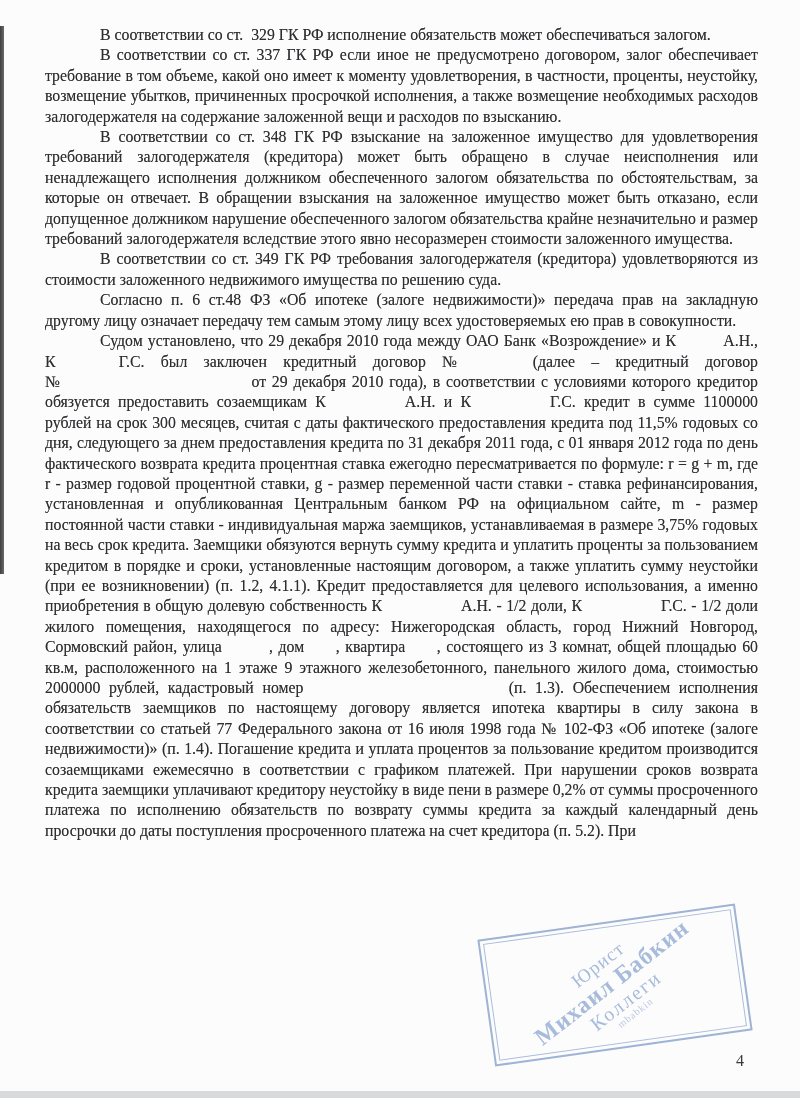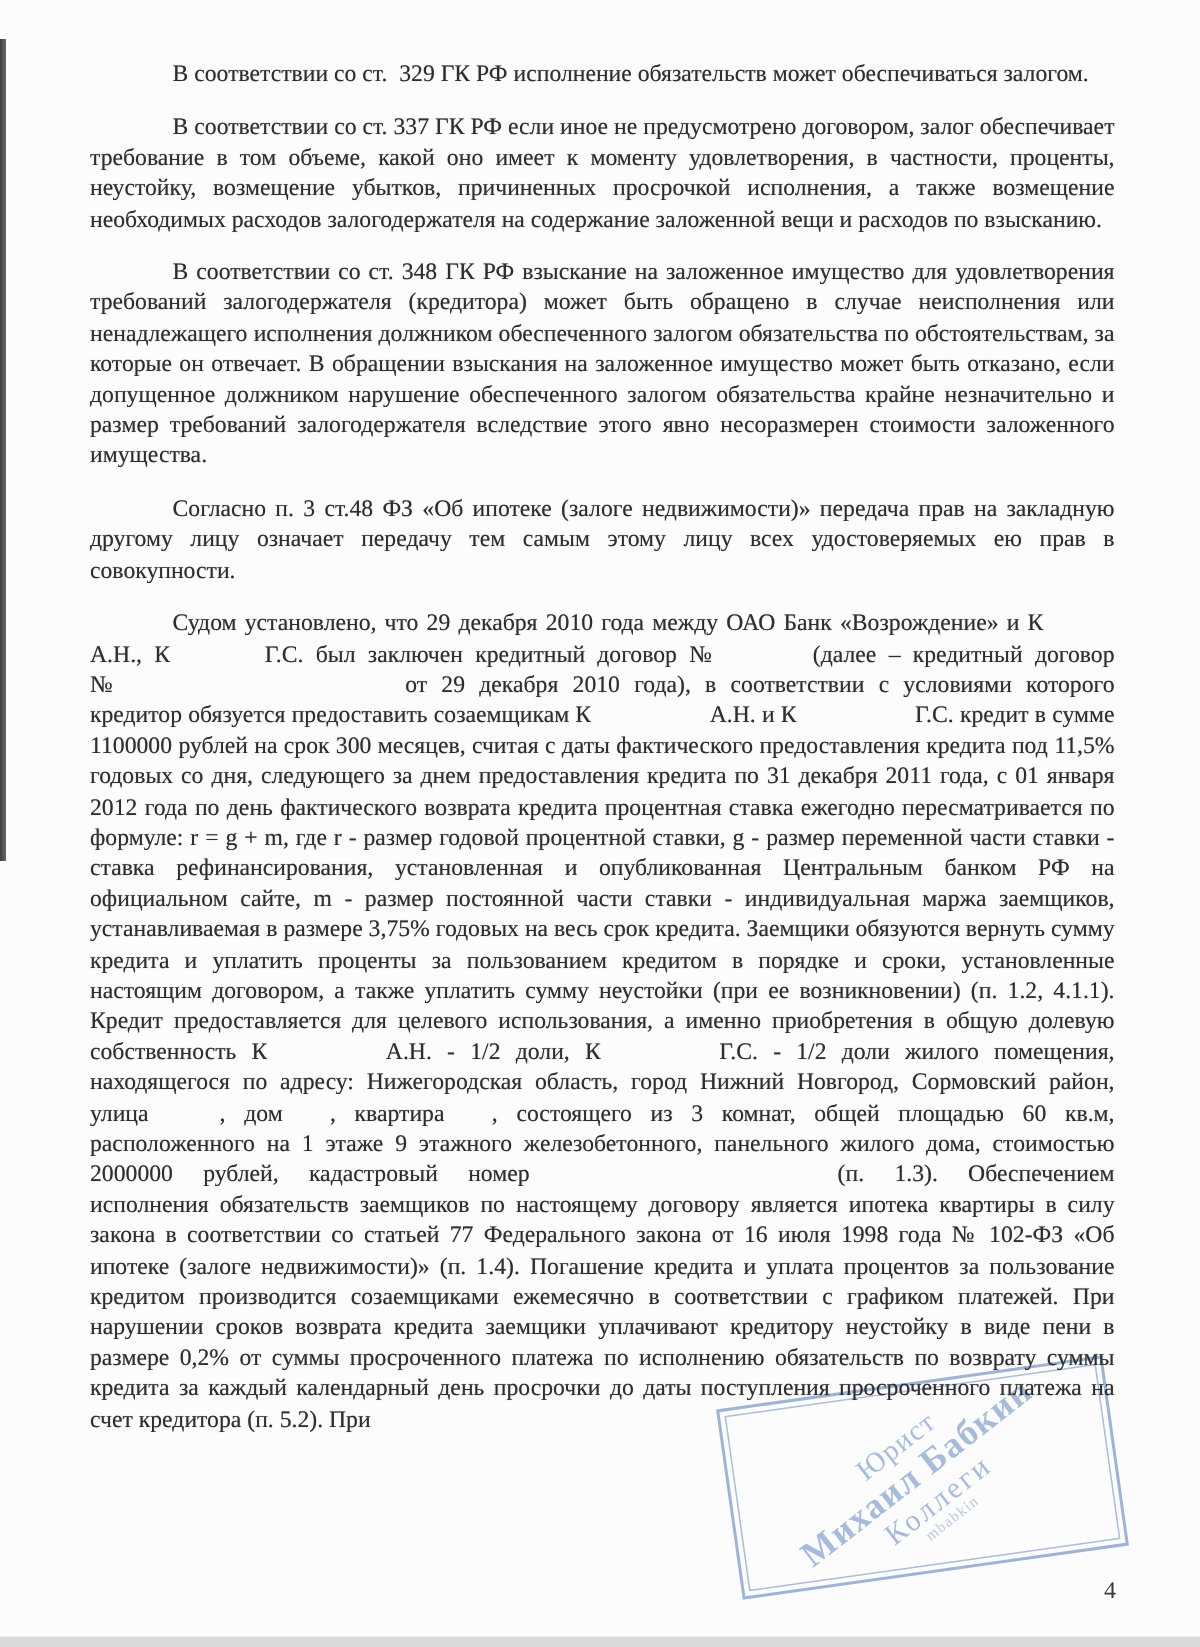--- a/index.html
+++ b/index.html
@@ -28,21 +28,21 @@
     background: #d9dadc;
   }
   .doc {
     position: absolute; left: 45px; top: 25px; width: 713px;
     font-size: 15.8px; line-height: 20.4px;
     color: #2e2e31;
     text-align: justify;
     text-shadow: 0 0 0.6px rgba(45,45,50,0.55);
     z-index: 2;
   }
-  .doc p { margin: 15px; text-indent: 55px; }
+  .doc p { margin: 0; text-indent: 55px; }
   .page-number {
     position: absolute; left: 736px; top: 1052px;
     font-size: 16px; color: #3a3a3e;
     z-index: 2;
   }
   
   .stamp {
     position: absolute; left: 485px; top: 921px;
     width: 260px; height: 128px;
     transform: rotate(-8deg);
@@ -87,21 +87,22 @@
       <span class="stamp-line-2">Михаил Бабкин</span>
       <span class="stamp-line-3">Коллеги</span>
       <span class="stamp-line-4">mbabkin</span>
     </div>
   </div>
 
   <div class="doc">
     <p>В соответствии со ст. 329 ГК РФ исполнение обязательств может обеспечиваться залогом.</p>
     <p>В соответствии со ст. 337 ГК РФ если иное не предусмотрено договором, залог обеспечивает требование в том объеме, какой оно имеет к моменту удовлетворения, в частности, проценты, неустойку, возмещение убытков, причиненных просрочкой исполнения, а также возмещение необходимых расходов залогодержателя на содержание заложенной вещи и расходов по взысканию.</p>
     <p>В соответствии со ст. 348 ГК РФ взыскание на заложенное имущество для удовлетворения требований залогодержателя (кредитора) может быть обращено в случае неисполнения или ненадлежащего исполнения должником обеспеченного залогом обязательства по обстоятельствам, за которые он отвечает. В обращении взыскания на заложенное имущество может быть отказано, если допущенное должником нарушение обеспеченного залогом обязательства крайне незначительно и размер требований залогодержателя вследствие этого явно несоразмерен стоимости заложенного имущества.</p>
-    <p>Согласно п. 3 ст.48 ФЗ «Об ипотеке (залоге недвижимости)» передача прав на закладную другому лицу означает передачу тем самым этому лицу всех удостоверяемых ею прав в совокупности.</p>
+    <p>В соответствии со ст. 349 ГК РФ требования залогодержателя (кредитора) удовлетворяются из стоимости заложенного недвижимого имущества по решению суда.</p>
+    <p>Согласно п. 6 ст.48 ФЗ «Об ипотеке (залоге недвижимости)» передача прав на закладную другому лицу означает передачу тем самым этому лицу всех удостоверяемых ею прав в совокупности.</p>
     <p>Судом установлено, что 29 декабря 2010 года между ОАО Банк «Возрождение» и К   А.Н., К    Г.С. был заключен кредитный договор №    (далее – кредитный договор №            от 29 декабря 2010 года), в соответствии с условиями которого кредитор обязуется предоставить созаемщикам К     А.Н. и К     Г.С. кредит в сумме 1100000 рублей на срок 300 месяцев, считая с даты фактического предоставления кредита под 11,5% годовых со дня, следующего за днем предоставления кредита по 31 декабря 2011 года, с 01 января 2012 года по день фактического возврата кредита процентная ставка ежегодно пересматривается по формуле: r = g + m, где r - размер годовой процентной ставки, g - размер переменной части ставки - ставка рефинансирования, установленная и опубликованная Центральным банком РФ на официальном сайте, m - размер постоянной части ставки - индивидуальная маржа заемщиков, устанавливаемая в размере 3,75% годовых на весь срок кредита. Заемщики обязуются вернуть сумму кредита и уплатить проценты за пользованием кредитом в порядке и сроки, установленные настоящим договором, а также уплатить сумму неустойки (при ее возникновении) (п. 1.2, 4.1.1). Кредит предоставляется для целевого использования, а именно приобретения в общую долевую собственность К     А.Н. - 1/2 доли, К     Г.С. - 1/2 доли жилого помещения, находящегося по адресу: Нижегородская область, город Нижний Новгород, Сормовский район, улица   , дом  , квартира  , состоящего из 3 комнат, общей площадью 60 кв.м, расположенного на 1 этаже 9 этажного железобетонного, панельного жилого дома, стоимостью 2000000 рублей, кадастровый номер             (п. 1.3). Обеспечением исполнения обязательств заемщиков по настоящему договору является ипотека квартиры в силу закона в соответствии со статьей 77 Федерального закона от 16 июля 1998 года № 102-ФЗ «Об ипотеке (залоге недвижимости)» (п. 1.4). Погашение кредита и уплата процентов за пользование кредитом производится созаемщиками ежемесячно в соответствии с графиком платежей. При нарушении сроков возврата кредита заемщики уплачивают кредитору неустойку в виде пени в размере 0,2% от суммы просроченного платежа по исполнению обязательств по возврату суммы кредита за каждый календарный день просрочки до даты поступления просроченного платежа на счет кредитора (п. 5.2). При</p>
   </div>
 
   <div class="page-number">4</div>
 
   <div class="bottom-strip"></div>
 
 </div>
 
 </body></html>

